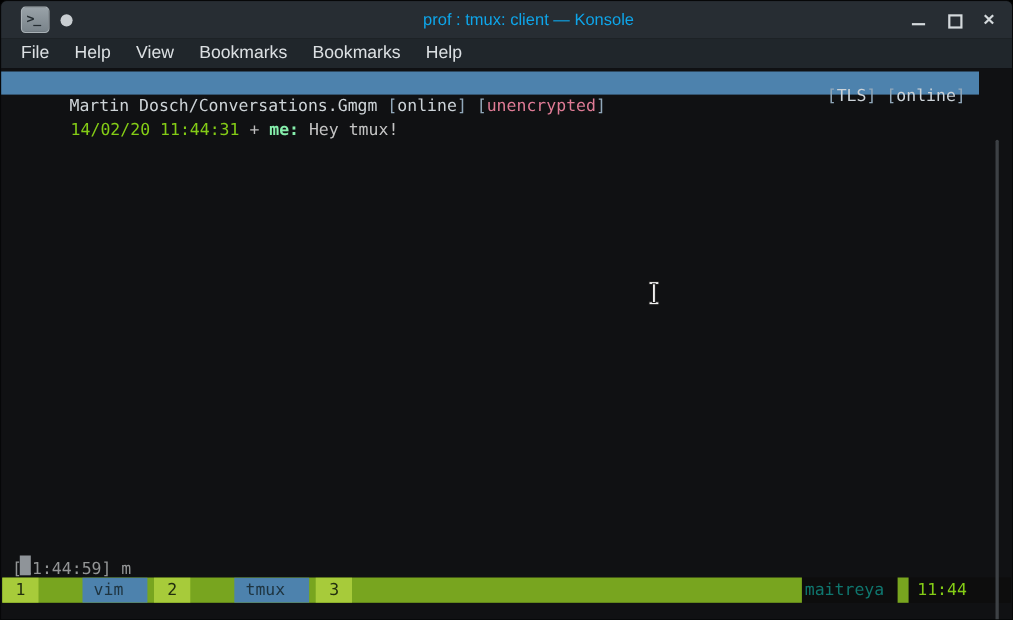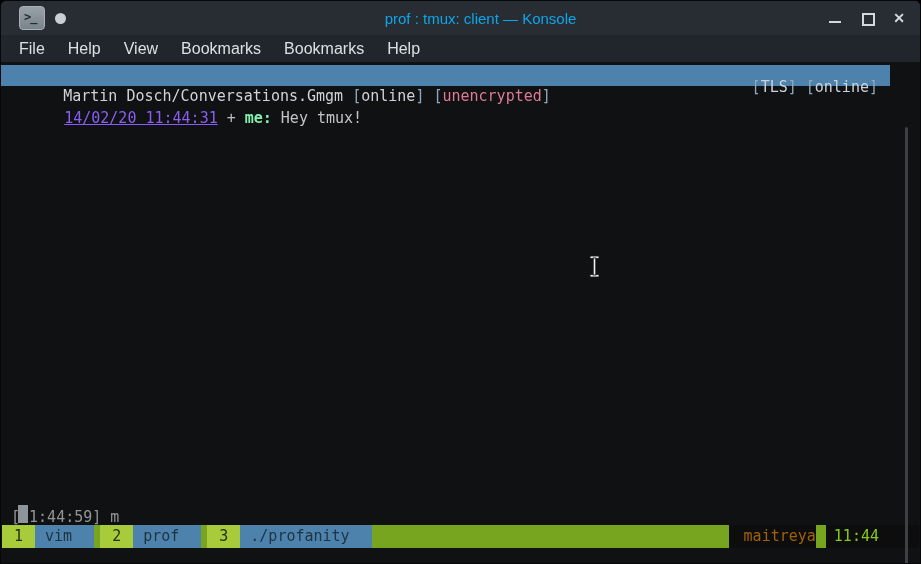--- a/index.html
+++ b/index.html
@@ -64,43 +64,43 @@
     top:3px; left:0; width:889px; background:#4d82ad;
     padding-left:8px; color:#ced4d8;
   }
   .bracket { color:#91a8ba; }
   .tag-word { color:#ccd3d8; }
   .tag-unenc { color:#df7b95;text-align:right; }
   .prof-title-right { position:absolute; right:12px; top:0;margin-top:12px; }
   .sp { display:inline-block; width:9px; }
 
   .chat-row { top:25px; left:9px; color:#c4c4c4; }
-  .chat-time { color:#8b5cf6;text-decoration:underline; }
+  .chat-time { color:#84cc16; }
   .chat-marker { color:#bdbdbd; }
   .chat-nick { color:#86efac; font-weight:bold; }
 
   .status-row { top:424px; color:#939596; }
   .status-left { position:absolute; left:9px; }
   .status-right { position:absolute; right:59px; }
 
   .input-cursor {
     position:absolute; left:17px; top:443px; width:10px; height:18px; background:#8f9499;
   }
 
   
   .tmux-bar {
     position:absolute; left:1px; right:1px; top:463px; height:23px;
     background:#0d0d0d; display:flex; font-size:15px; line-height:23px;
   }
   .tmux-left { width:727px; background:#78a51f; display:flex; overflow:hidden; }
   .tmux-win { display:flex; margin-right:6px; cursor:default; }
   .tmux-win-index { background:#a7cb3a; color:#23300f; padding:0 12px; }
-  .tmux-win-name { background:#4d82ad; color:#1e3440; padding:0 22px 0 10px; }
+  .tmux-win-name { background:#4d82ad; color:#1e3440; padding:0 22px 0 10px;margin-left:40px; }
   .tmux-right { flex:1; display:flex; align-items:center; justify-content:flex-end; padding-right:40px; }
-  .tmux-host { color:#a16207; margin-right:0; }
+  .tmux-host { color:#0f766e; margin-right:12px; }
   .tmux-sep { width:10px; height:23px; background:#78a51f; margin-right:8px; }
   .tmux-clock { color:#84cc16; }
 
   
   .scrollbar {
     position:absolute; left:904px; top:65px; width:3px; height:480px;
     background:#3d4145; border-radius:2px;
   }
 
   
@@ -153,24 +153,24 @@
     
     <div class="input-cursor"></div>
 
     
     <div class="tmux-bar">
       <div class="tmux-left">
         <div class="tmux-win">
           <span class="tmux-win-index">1</span><span class="tmux-win-name">vim</span>
         </div>
         <div class="tmux-win">
-          <span class="tmux-win-index">2</span><span class="tmux-win-name">prof</span>
+          <span class="tmux-win-index">2</span><span class="tmux-win-name">tmux</span>
         </div>
         <div class="tmux-win">
-          <span class="tmux-win-index">3</span><span class="tmux-win-name">./profanity</span>
+          <span class="tmux-win-index">3</span>
         </div>
       </div>
       <div class="tmux-right">
         <span class="tmux-host">maitreya</span>
         <span class="tmux-sep"></span>
         <span class="tmux-clock">11:44</span>
       </div>
     </div>
 
     

